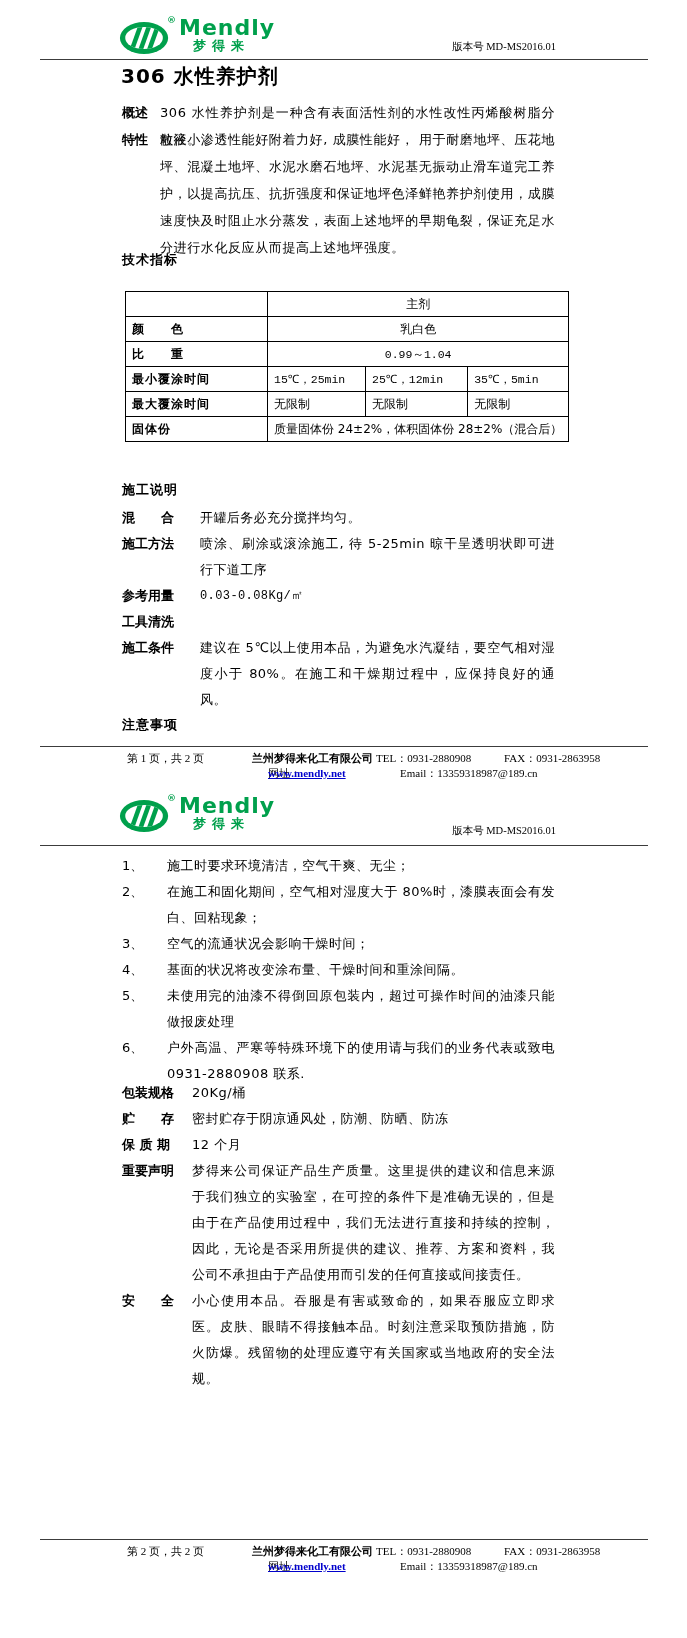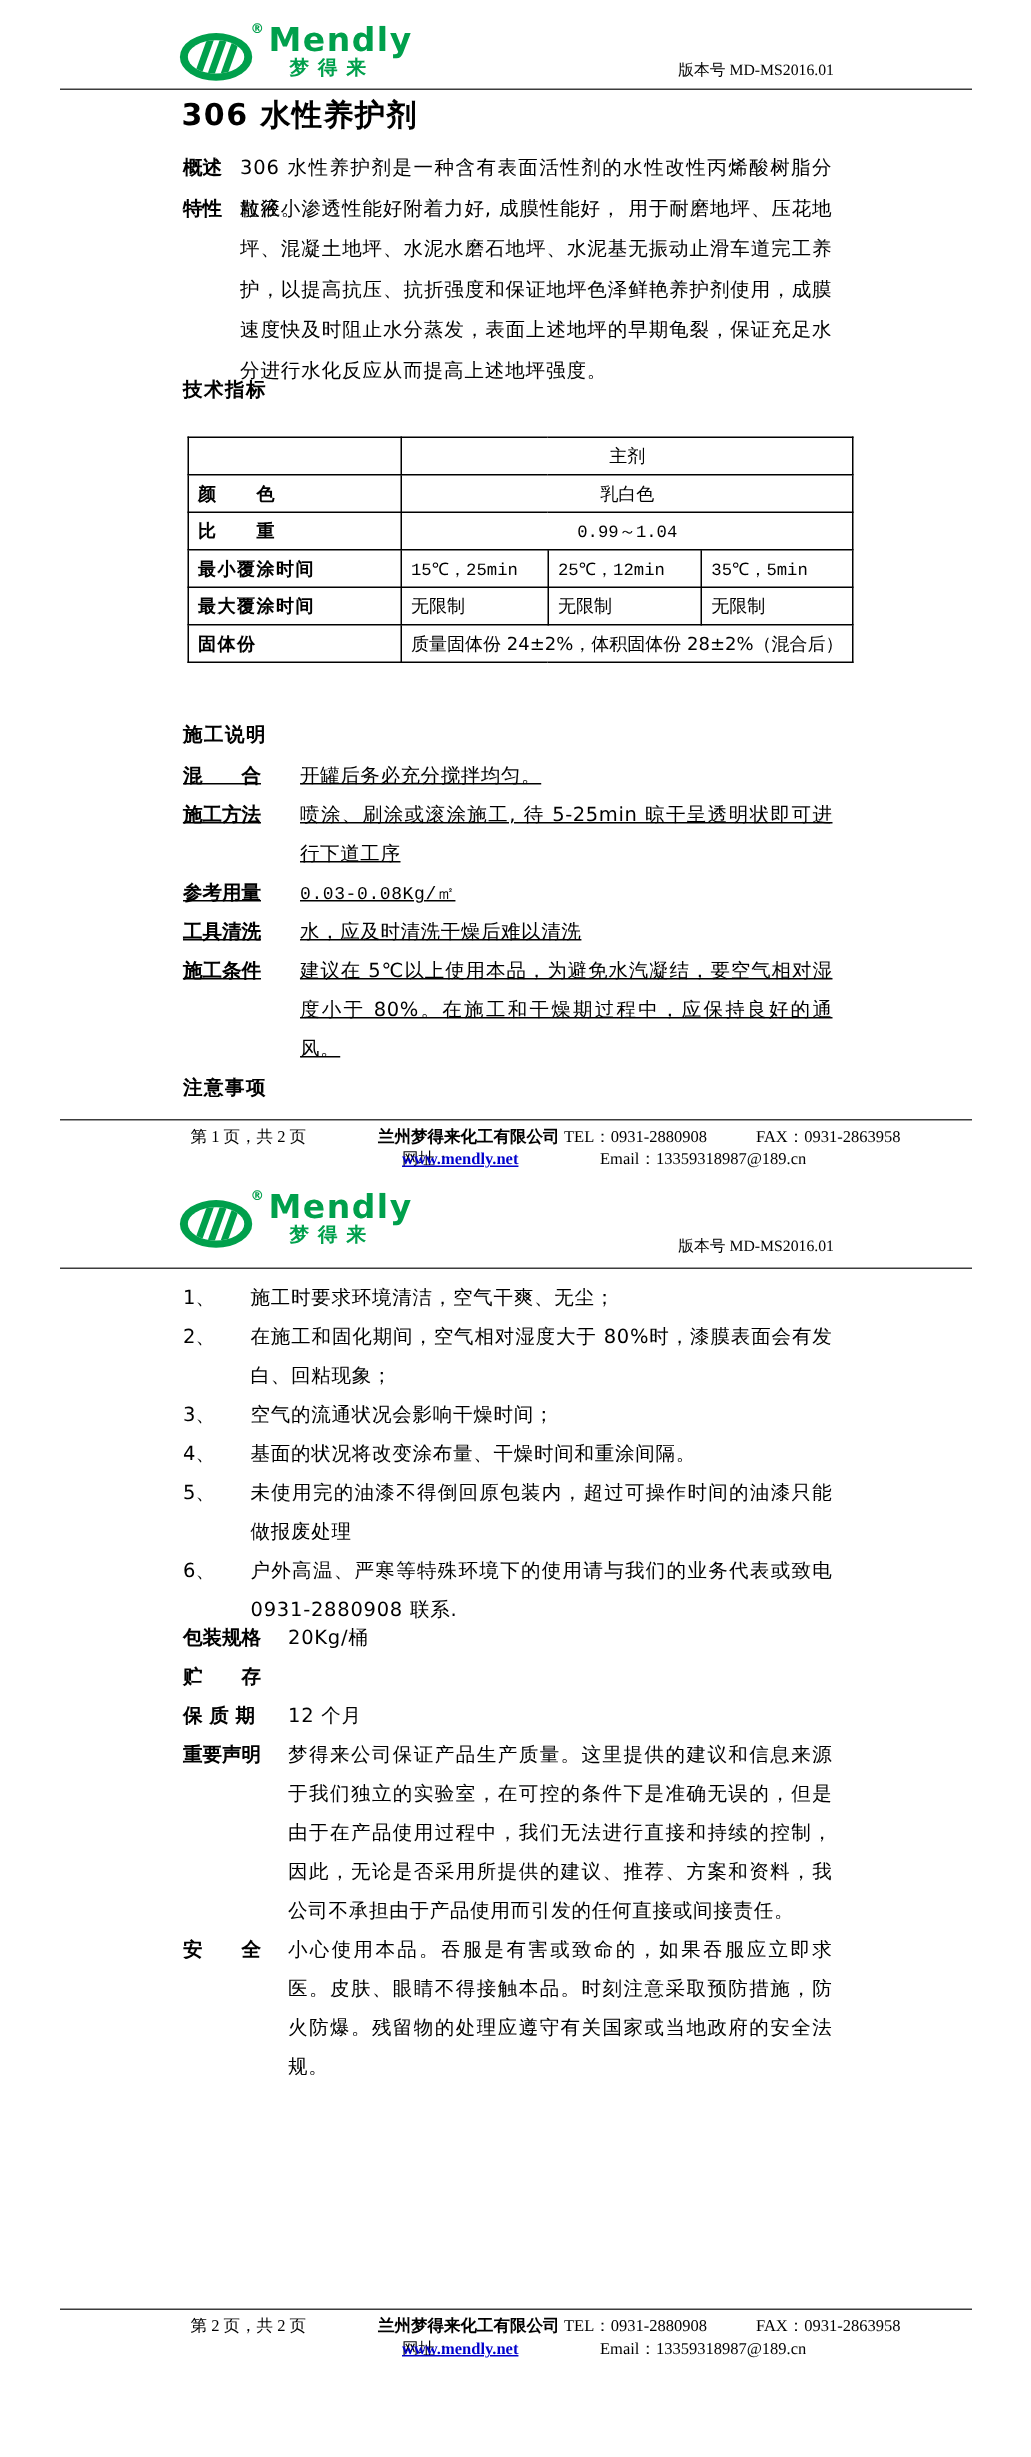--- a/index.html
+++ b/index.html
@@ -29,21 +29,21 @@
   .heading{position:absolute;left:122px;font-size:13px;font-weight:bold;letter-spacing:1px;}
 
   
   .spec-table{position:absolute;left:125px;top:291px;border-collapse:collapse;table-layout:fixed;font-size:12px;}
   .spec-table td{border:1px solid #000;height:24px;padding:0 6px;white-space:nowrap;overflow:hidden;}
   .spec-table td.lbl{font-weight:bold;letter-spacing:1px;}
   .spec-table td.ctr{text-align:center;}
   .spec-table td.mono{font-family:"Liberation Mono","DejaVu Sans Mono",monospace;font-size:11.5px;}
 
   
-  .kv-list{position:absolute;left:122px;width:433px;text-decoration:underline;}
+  .kv-list{position:absolute;left:122px;width:433px;}
   .kv{display:flex;font-size:13px;line-height:26px;}
   .kv .kv-label{flex:0 0 78px;font-weight:bold;}
   .kv .kv-text{flex:1;text-align:justify;letter-spacing:0.4px;}
   .kv .kv-text.mono{font-family:"Liberation Mono","DejaVu Sans Mono",monospace;font-size:12px;}
 
   
   .note-list{position:absolute;left:122px;top:853px;width:433px;}
   .note{display:flex;font-size:13px;line-height:26px;}
   .note-num{flex:0 0 45px;}
   .note-text{flex:1;text-align:justify;letter-spacing:0.5px;}
@@ -154,21 +154,20 @@
     <div class="kv">
       <span class="kv-label">施工方法</span>
       <span class="kv-text">喷涂、刷涂或滚涂施工, 待 5-25min 晾干呈透明状即可进行下道工序</span>
     </div>
     <div class="kv">
       <span class="kv-label">参考用量</span>
       <span class="kv-text mono">0.03-0.08Kg/㎡</span>
     </div>
     <div class="kv">
       <span class="kv-label">工具清洗</span>
-      <span class="kv-text">水，应及时清洗干燥后难以清洗</span>
     </div>
     <div class="kv">
       <span class="kv-label">施工条件</span>
       <span class="kv-text">建议在 5℃以上使用本品，为避免水汽凝结，要空气相对湿度小于 80%。在施工和干燥期过程中，应保持良好的通风。</span>
     </div>
   </div>
 
   <div class="heading" style="top:716px;">注意事项</div>
 
   <div class="rule" style="top:746px;"></div>
@@ -235,20 +234,21 @@
     </div>
   </div>
 
   <div class="info-list">
     <div class="info">
       <span class="info-label">包装规格</span>
       <span class="info-text">20Kg/桶</span>
     </div>
     <div class="info">
       <span class="info-label">贮　　存</span>
+      <span class="info-text">密封贮存于阴凉通风处，防潮、防晒、防冻</span>
     </div>
     <div class="info">
       <span class="info-label">保 质 期</span>
       <span class="info-text">12 个月</span>
     </div>
     <div class="info">
       <span class="info-label">重要声明</span>
       <span class="info-text">梦得来公司保证产品生产质量。这里提供的建议和信息来源于我们独立的实验室，在可控的条件下是准确无误的，但是由于在产品使用过程中，我们无法进行直接和持续的控制，因此，无论是否采用所提供的建议、推荐、方案和资料，我公司不承担由于产品使用而引发的任何直接或间接责任。</span>
     </div>
     <div class="info">

